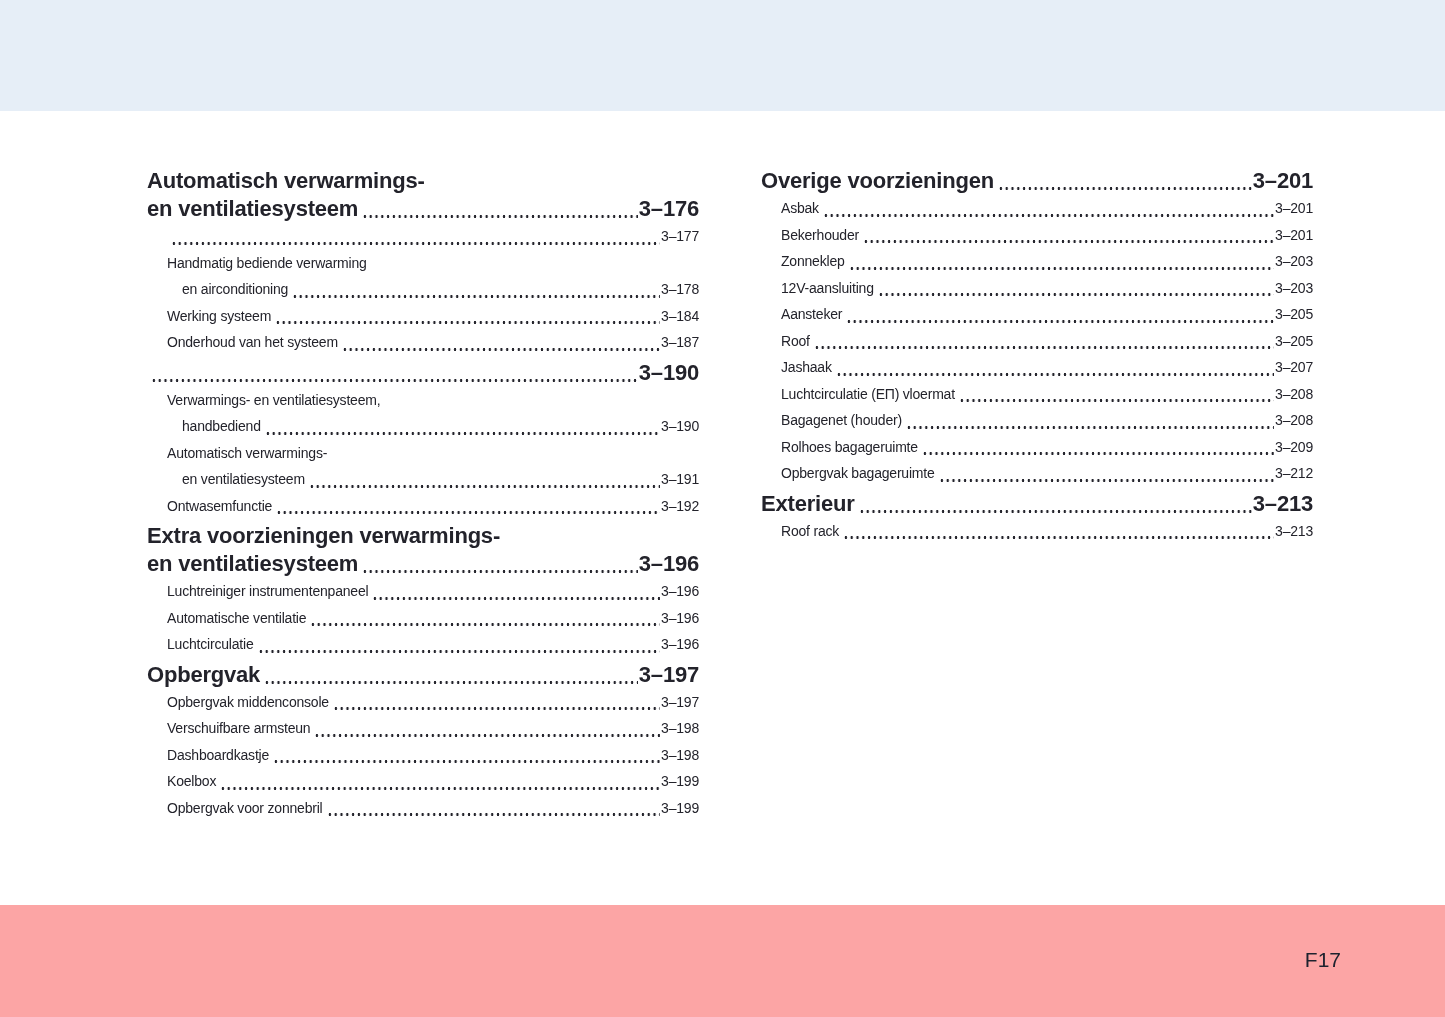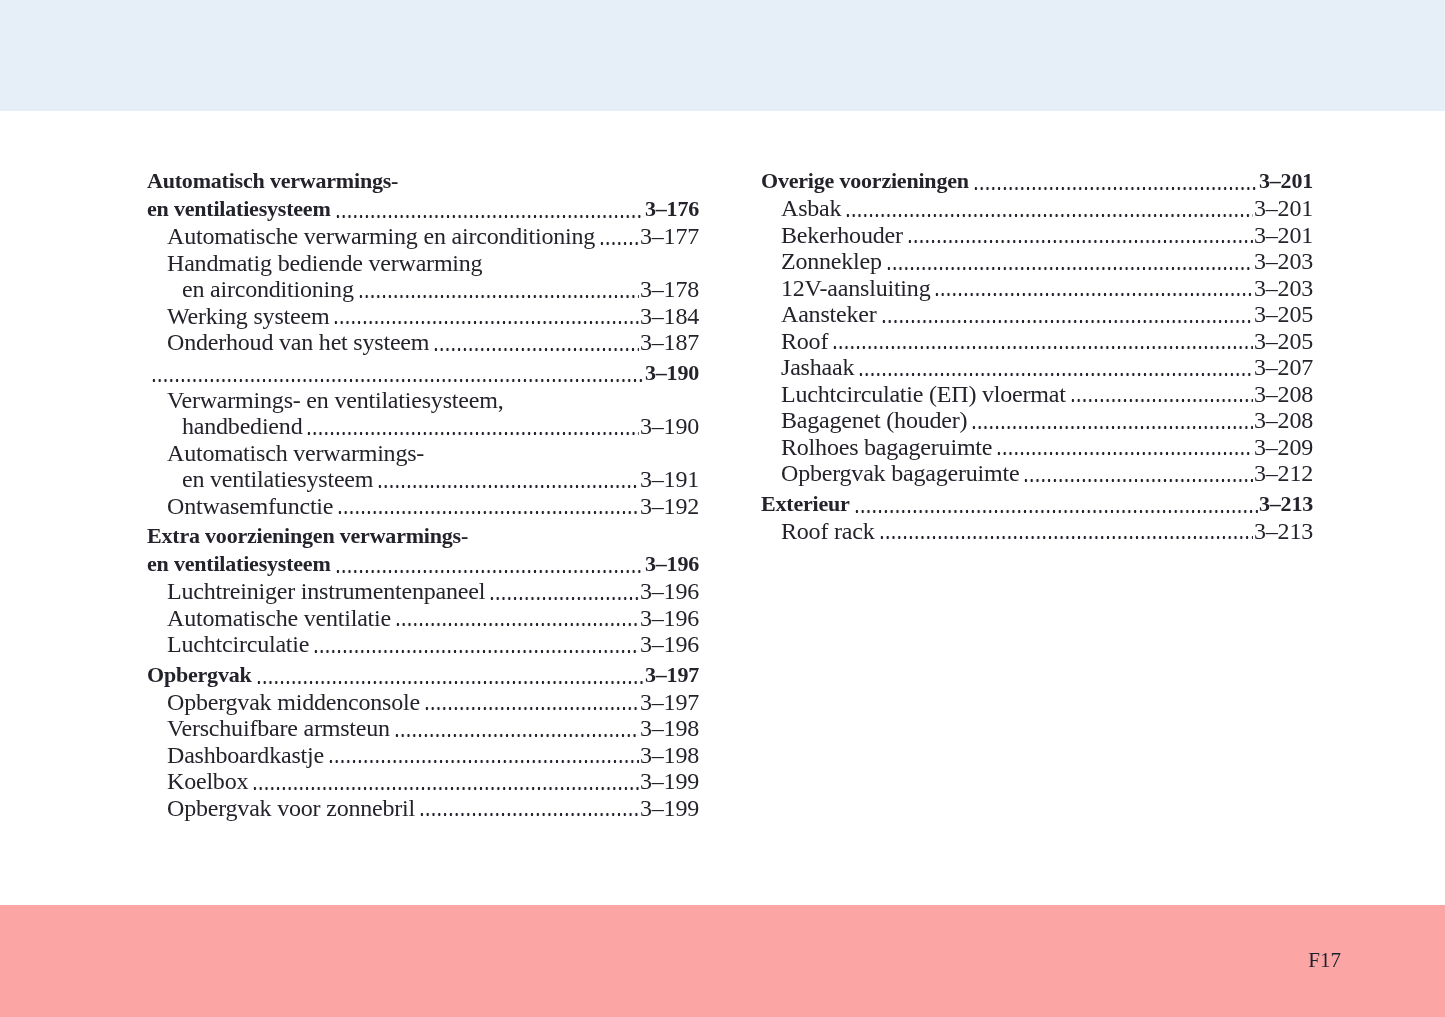--- a/index.html
+++ b/index.html
@@ -1,21 +1,21 @@
 <!DOCTYPE html>
 <html><head>
 <meta charset="utf-8">
 <style>
   html, body { margin: 0; padding: 0; background: #ffffff; }
   .page {
     position: relative;
     width: 1445px;
     height: 1017px;
     background: #ffffff;
-    font-family: Liberation Serif, serif;
+    font-family: Liberation Sans, sans-serif;
     color: #23232b;
     overflow: hidden;
   }
   .band {
     position: absolute;
     left: 0;
     width: 100%;
     background: #e6eef7;
   }
   .band-top { top: 0; height: 111px; }
@@ -24,21 +24,21 @@
   .toc-col {
     position: absolute;
     top: 167px;
     width: 552px;
   }
   .toc-col-left  { left: 147px; }
   .toc-col-right { left: 761px; }
 
   .entry { letter-spacing: -0.2px; }
   .entry.item {
-    font-size: 24px;
+    font-size: 14px;
     line-height: 26.5px;
     padding-left: 20px;
   }
   .entry.heading {
     font-size: 22px;
     line-height: 28px;
     font-weight: bold;
     margin-top: 3px;
   }
   .toc-col > .entry:first-child { margin-top: 0; }
@@ -85,21 +85,20 @@
             <span class="txt">Automatisch verwarmings-</span>
           </div>
           <div class="line cont">
             <span class="txt">en ventilatiesysteem</span>
             <span class="leader"></span>
             <span class="pg">3–176</span>
           </div>
         </div>
         <div class="entry item">
           <div class="line">
-            <span class="txt">Automatische verwarming en airconditioning</span>
             <span class="leader"></span>
             <span class="pg">3–177</span>
           </div>
         </div>
         <div class="entry item">
           <div class="line">
             <span class="txt">Handmatig bediende verwarming</span>
           </div>
           <div class="line cont">
             <span class="txt">en airconditioning</span>

